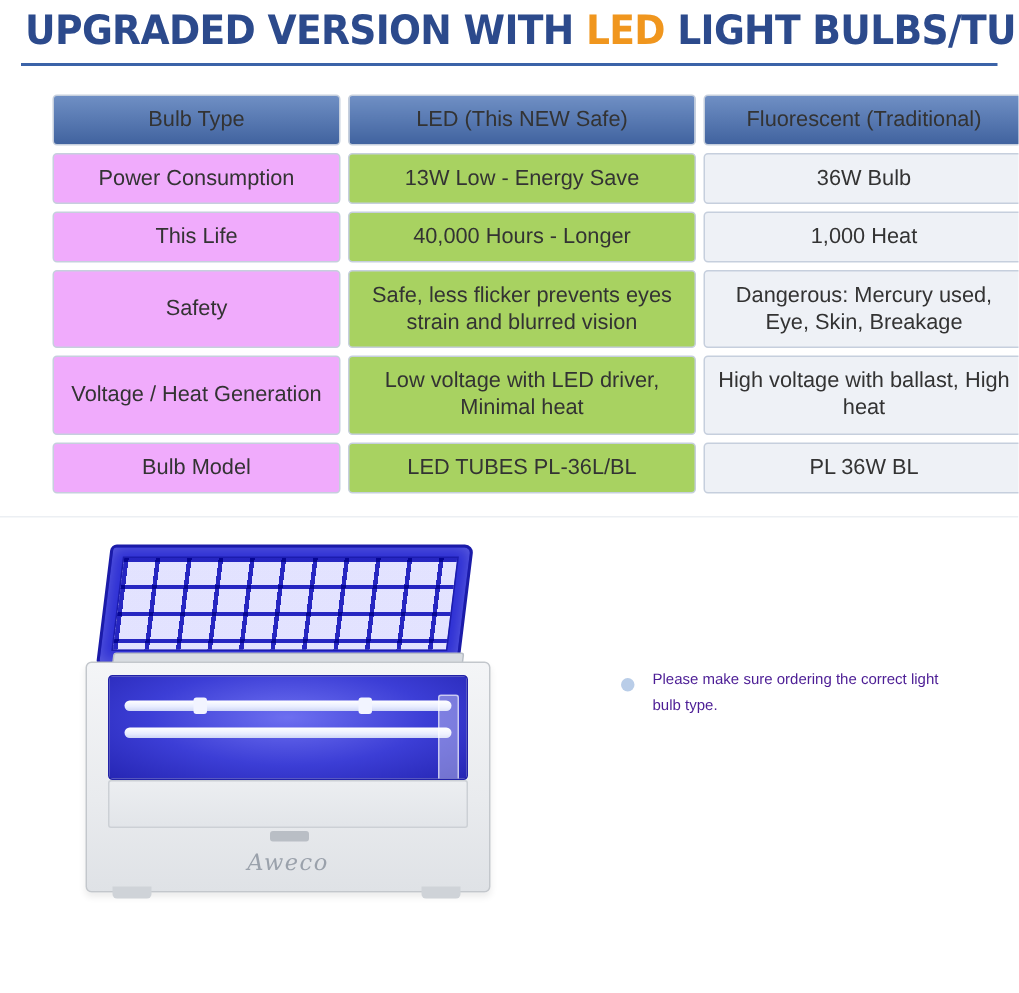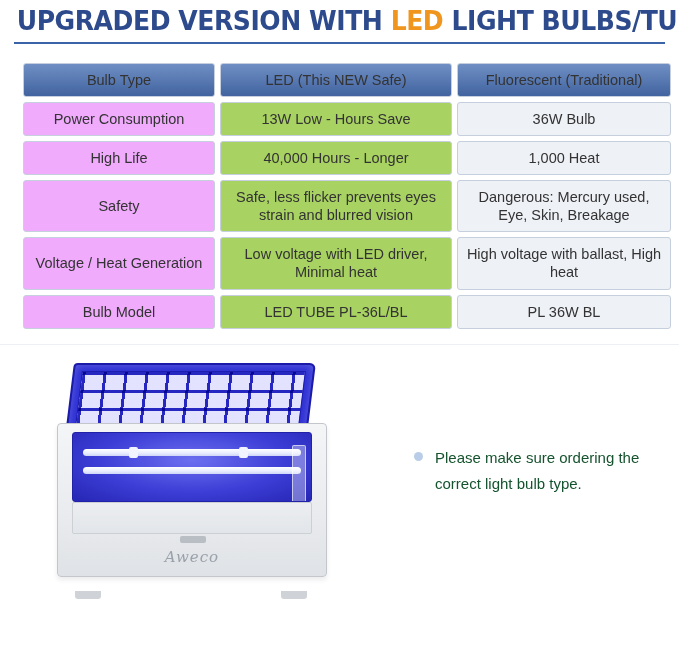--- a/index.html
+++ b/index.html
@@ -37,20 +37,21 @@
 
   .headline-rule {
     margin: 6px 14px 0 14px;
     height: 2px;
     background: #3b63a8;
   }
 
   
   .table-wrap {
     padding: 14px 18px 0 18px;
+    margin-left: 12px;
   }
   table.compare {
     border-collapse: separate;
     border-spacing: 5px;
     width: 643px;
     table-layout: fixed;
   }
   table.compare td, table.compare th {
     vertical-align: middle;
     text-align: center;
@@ -131,21 +132,21 @@
     width: 232px;
     height: 8px;
     background: #d9dde2;
     border: 1px solid #b9bfc7;
     border-radius: 2px;
     transform: skewX(-7deg);
   }
   .body-box {
     position: absolute;
     left: 0px;
-    top: 60px;
+    top: 78px;
     width: 268px;
     height: 152px;
     background: linear-gradient(to bottom, #f4f5f7 0%, #e9ebee 60%, #dfe2e6 100%);
     border: 1px solid #c3c7cc;
     border-radius: 4px;
     box-shadow: 0 3px 5px rgba(0,0,0,0.08);
   }
   .uv-chamber {
     position: absolute;
     left: 14px;
@@ -238,23 +239,23 @@
   }
   .note-bullet {
     margin-top: 7px;
     width: 9px;
     height: 9px;
     background: #b9cde8;
     border-radius: 50%;
     flex: 0 0 auto;
   }
   .note-text {
-    font-size: 15px;
+    font-size: 10px;
     line-height: 1.75;
-    color: #14532d;
+    color: #4c1d95;
   }
 </style>
 </head>
 <body>
 
 <div class="page">
 
   <div class="headline">
     <span>UPGRADED VERSION WITH </span><span class="accent">LED</span><span> LIGHT BULBS/TUBES</span>
   </div>
@@ -271,42 +272,42 @@
         <tr>
           <th class="head-plain">Bulb Type</th>
           <th class="head-plain">LED  (This NEW Safe)</th>
           <th class="head-plain">Fluorescent (Traditional)</th>
         </tr>
       </thead>
       <tbody>
         <tr>
           <td class="label-cell">Power Consumption</td>
           <td class="led-cell">13W
-Low - Hours Save</td>
+Low - Energy Save</td>
           <td class="fluor-cell">36W
 Bulb</td>
         </tr>
         <tr>
-          <td class="label-cell">High Life</td>
+          <td class="label-cell">This Life</td>
           <td class="led-cell">40,000 Hours - Longer</td>
           <td class="fluor-cell">1,000 Heat</td>
         </tr>
         <tr>
           <td class="label-cell">Safety</td>
           <td class="led-cell">Safe, less flicker prevents eyes strain and blurred vision</td>
           <td class="fluor-cell">Dangerous: Mercury used, Eye, Skin, Breakage</td>
         </tr>
         <tr>
           <td class="label-cell">Voltage / Heat Generation</td>
           <td class="led-cell">Low voltage with LED driver, Minimal heat</td>
           <td class="fluor-cell">High voltage with ballast, High heat</td>
         </tr>
         <tr>
           <td class="label-cell">Bulb Model</td>
-          <td class="led-cell">LED TUBE PL-36L/BL</td>
+          <td class="led-cell">LED TUBES PL-36L/BL</td>
           <td class="fluor-cell">PL 36W BL</td>
         </tr>
       </tbody>
     </table>
   </div>
 
   <div class="lower">
 
     <div class="product">
       <div class="lid">

